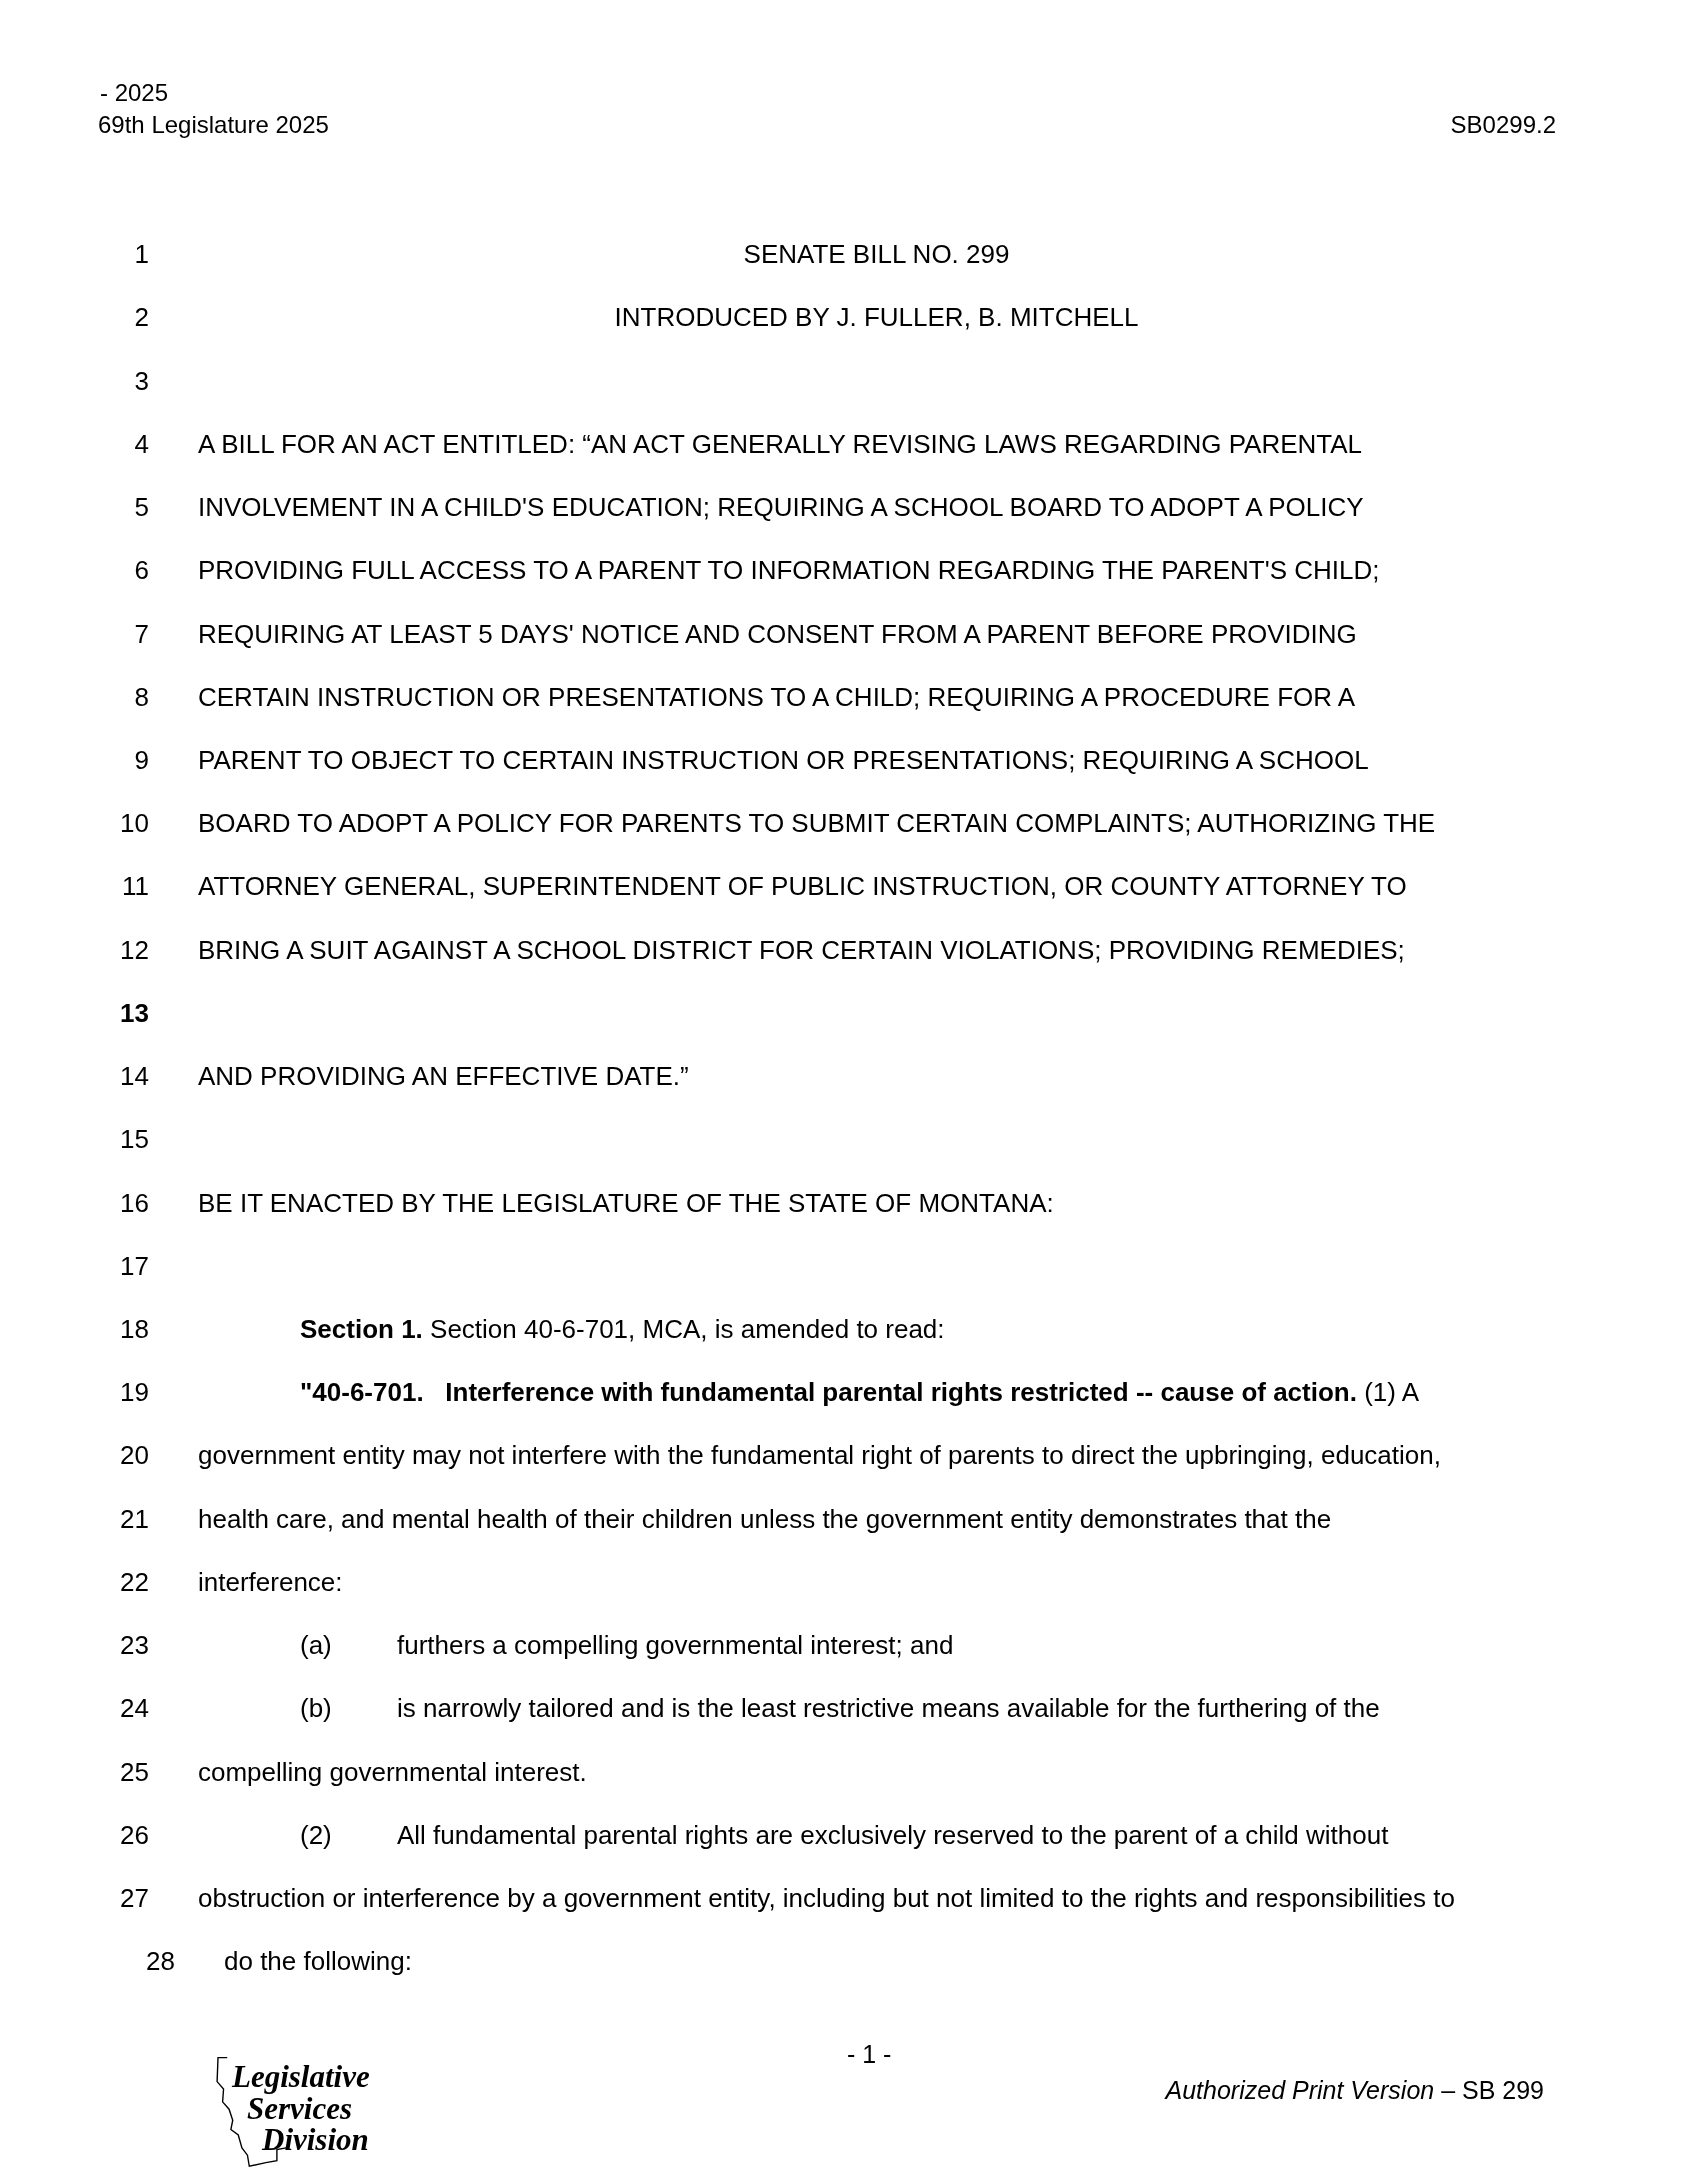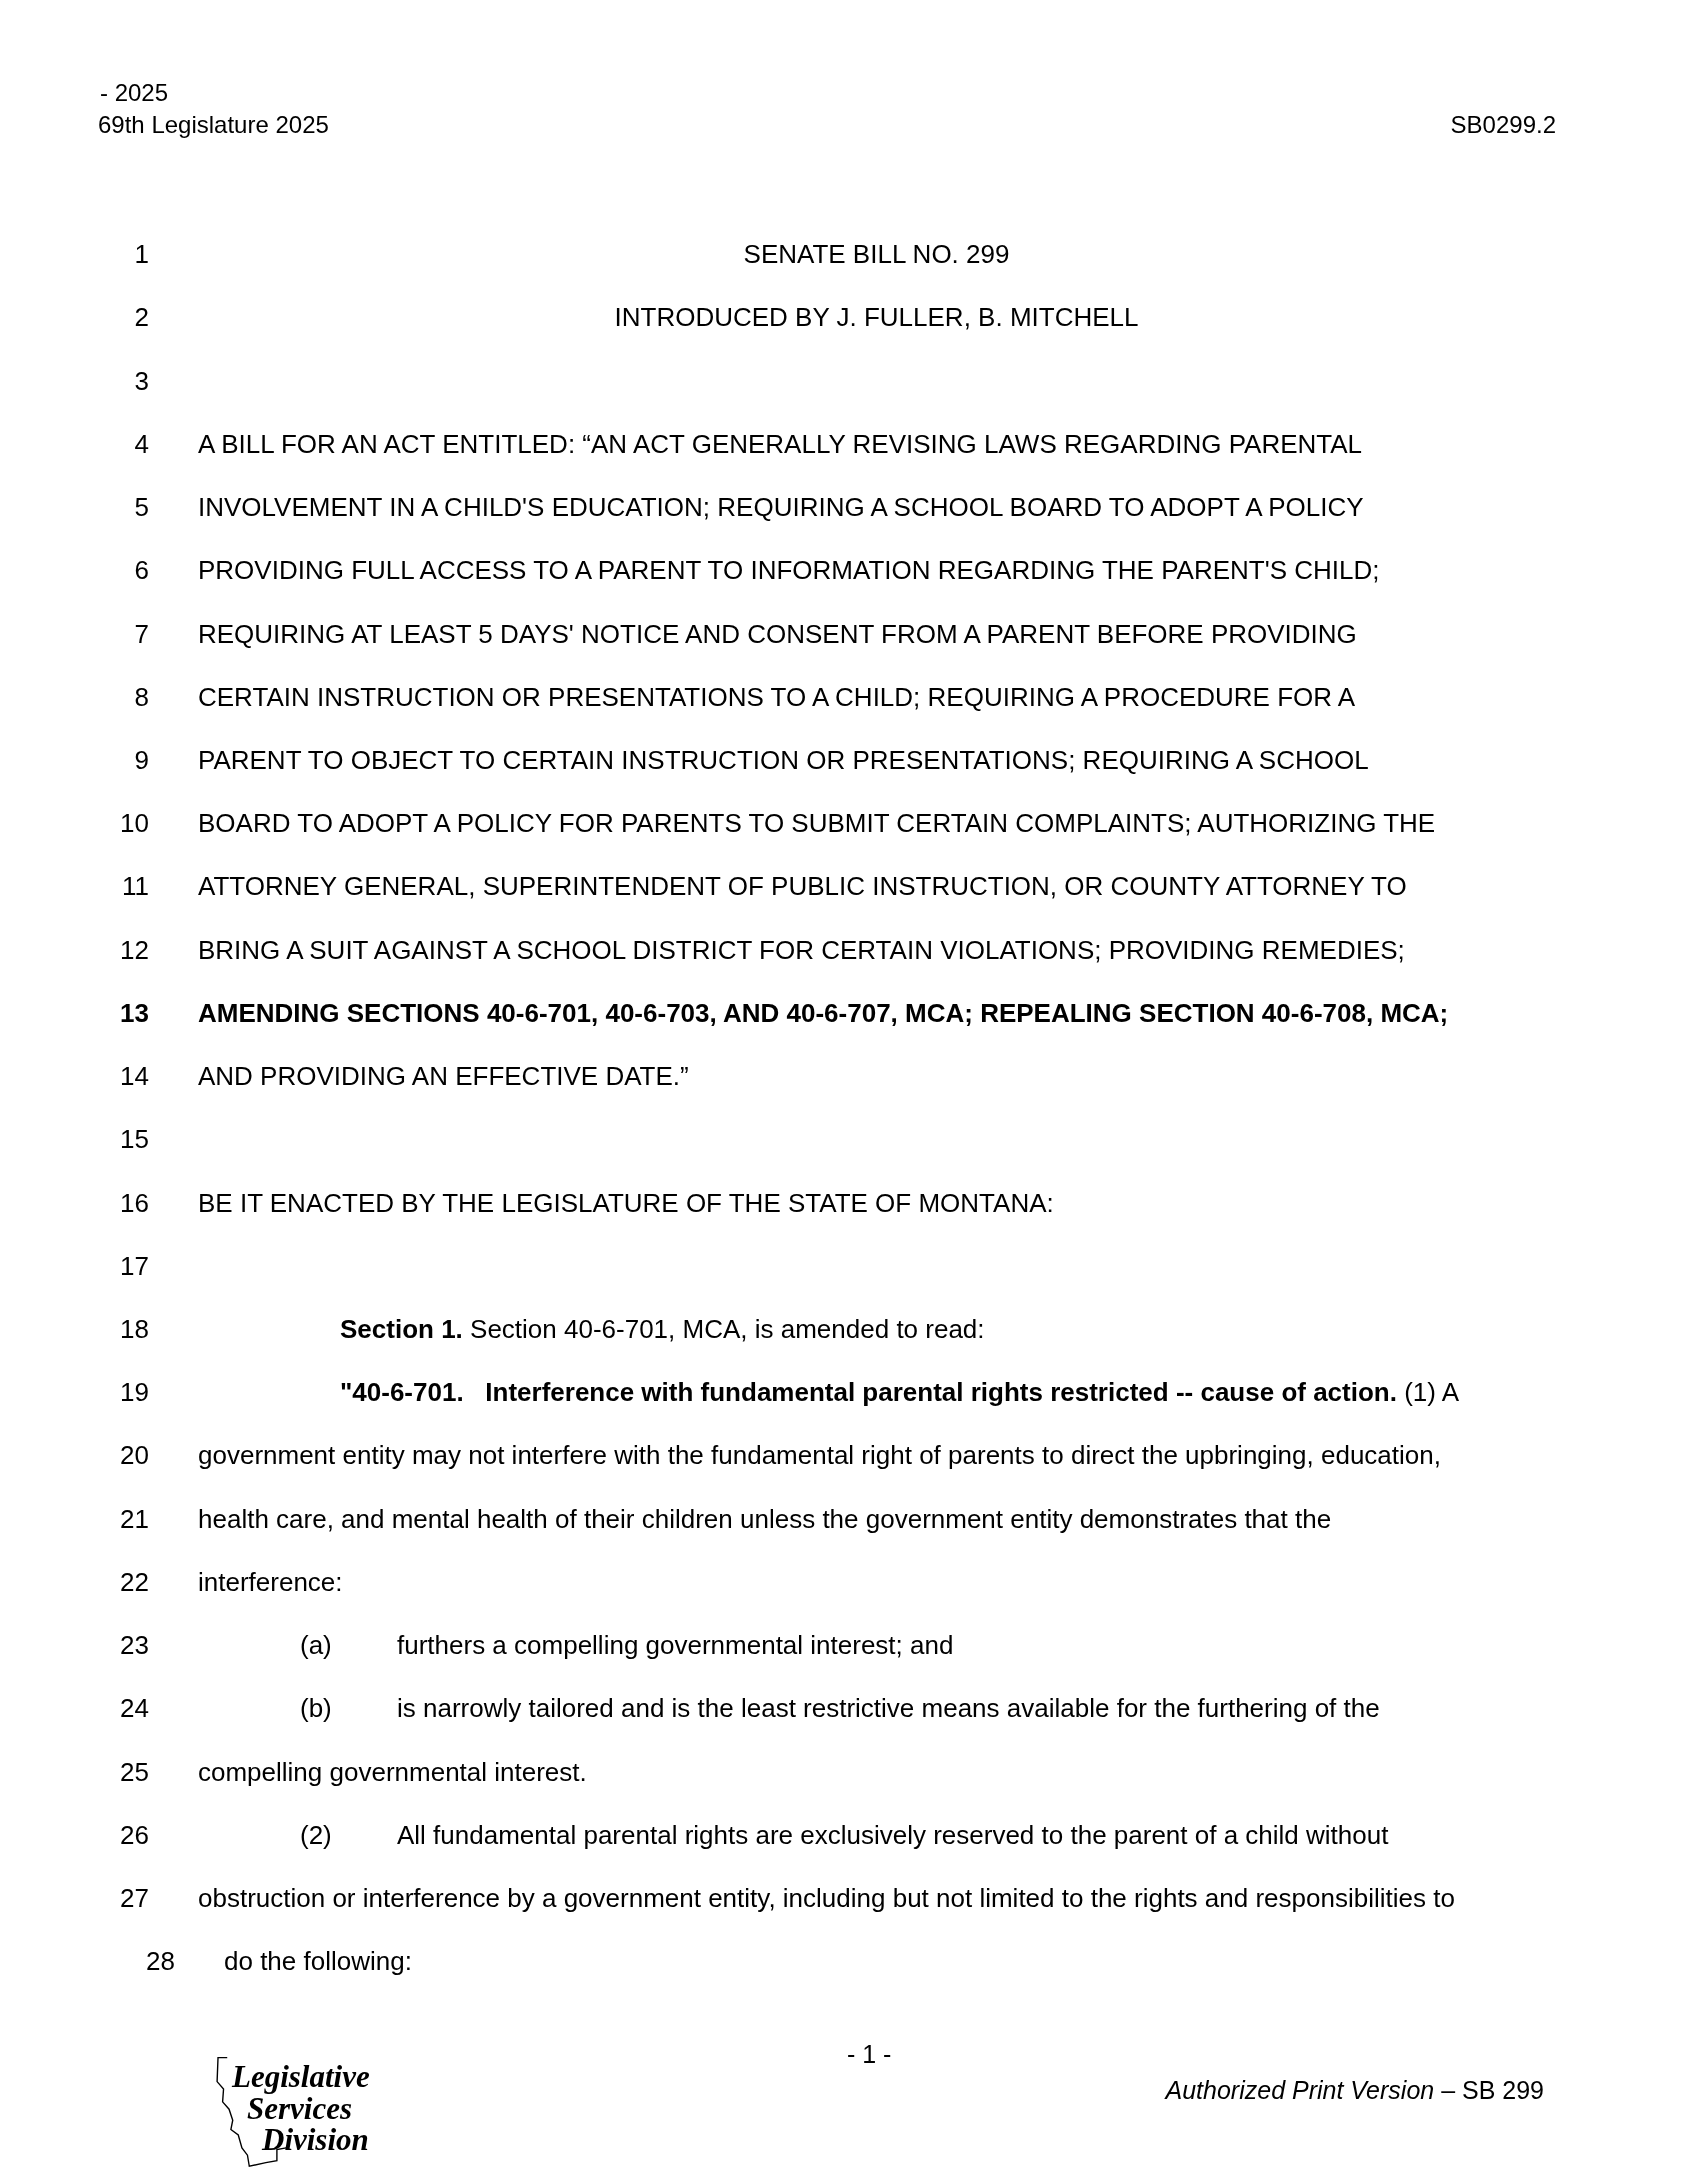--- a/index.html
+++ b/index.html
@@ -10,21 +10,21 @@
   #hdr-leg { left: 98px; top: 113px; }
   #hdr-bill { right: 131px; top: 113px; }
 
   .line { position: absolute; left: 0; width: 1687px; height: 37px; white-space: nowrap; }
   .ln { position: absolute; left: 92px; width: 57px; text-align: right; font-size: 26px; line-height: 37px; }
   .txt { position: absolute; left: 198px; font-size: 26px; line-height: 37px; }
   .txt.center { left: 198px; width: 1357px; text-align: center; }
   .txt.ind { left: 300px; }
   .sub-label { position: absolute; left: 300px; font-size: 26px; line-height: 37px; }
   .sub-text { position: absolute; left: 397px; font-size: 26px; line-height: 37px; }
-  b { font-weight: bold; margin-left: 40px; }
+  b { font-weight: bold; }
 
   #footer-page { position: absolute; left: 847px; top: 2040px; font-size: 25px; line-height: 28px; }
   #footer-version { position: absolute; right: 143px; top: 2040px; font-size: 25px; line-height: 28px; white-space: nowrap; margin-top: 36px; }
   #footer-version i { font-style: italic; }
   #logo { position: absolute; left: 212px; top: 2054px; width: 185px; height: 111px; }
   #logo svg { position: absolute; left: 0; top: 0; }
   .logo-word { position: absolute; font-family: "Liberation Serif", serif; font-style: italic; font-weight: bold; font-size: 31px; line-height: 31px; white-space: nowrap; }
   #logo-w1 { left: 20px; top: 7.4px; }
   #logo-w2 { left: 35px; top: 39px; }
   #logo-w3 { left: 50px; top: 70px; }
@@ -80,21 +80,20 @@
     <div class="line" style="top: 868px;">
       <span class="ln">11</span>
       <span class="txt">ATTORNEY GENERAL, SUPERINTENDENT OF PUBLIC INSTRUCTION, OR COUNTY ATTORNEY TO</span>
     </div>
     <div class="line" style="top: 932px;">
       <span class="ln">12</span>
       <span class="txt">BRING A SUIT AGAINST A SCHOOL DISTRICT FOR CERTAIN VIOLATIONS; PROVIDING REMEDIES;</span>
     </div>
     <div class="line" style="top: 995px; font-weight: bold;">
       <span class="ln">13</span>
-      <span class="txt">AMENDING SECTIONS 40-6-701, 40-6-703, AND 40-6-707, MCA; REPEALING SECTION 40-6-708, MCA;</span>
     </div>
     <div class="line" style="top: 1058px;">
       <span class="ln">14</span>
       <span class="txt">AND PROVIDING AN EFFECTIVE DATE.”</span>
     </div>
     <div class="line" style="top: 1121px;">
       <span class="ln">15</span>
       <span class="txt"></span>
     </div>
     <div class="line" style="top: 1185px;">

